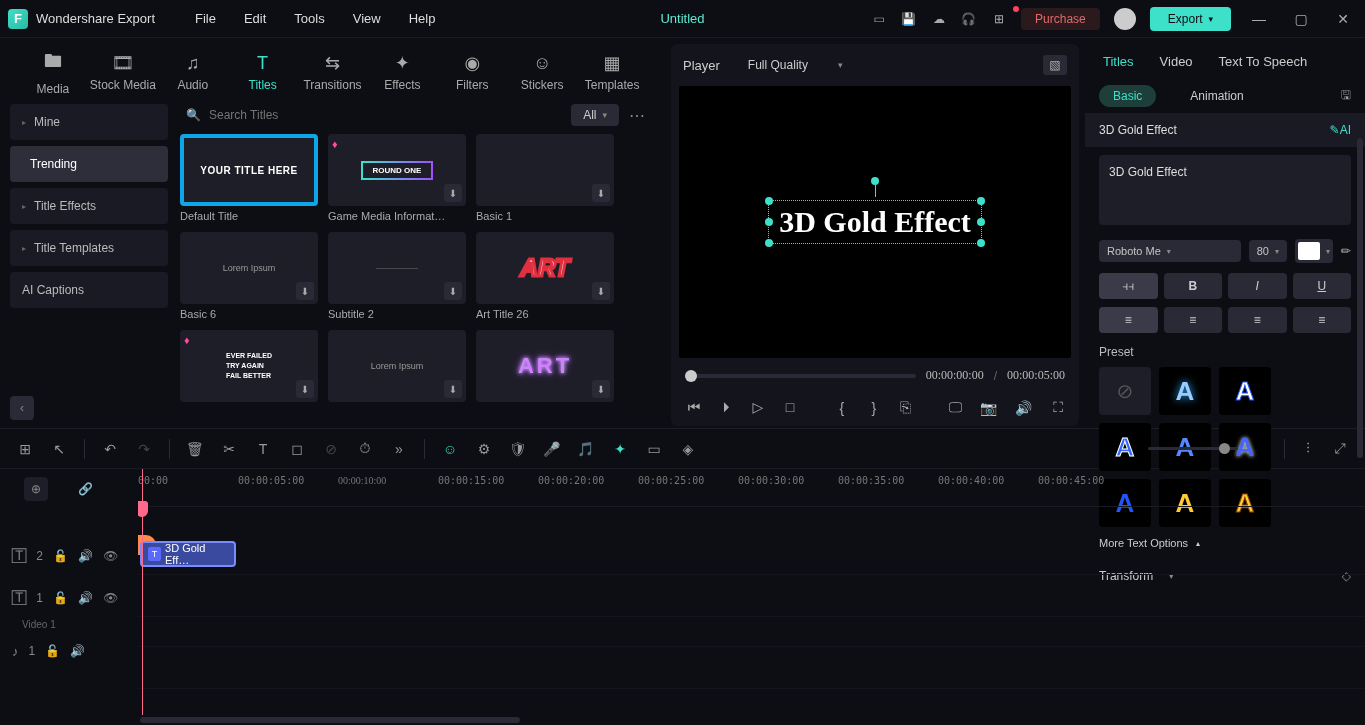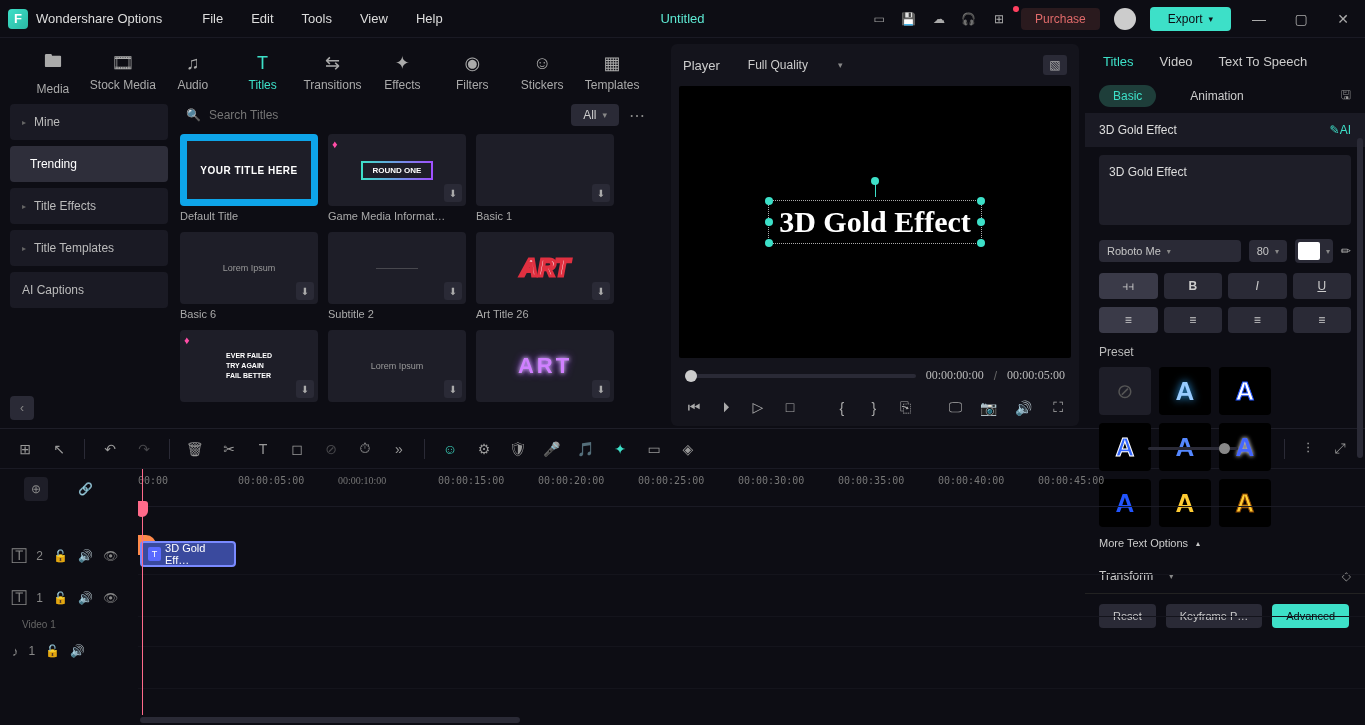--- a/index.html
+++ b/index.html
@@ -45,21 +45,21 @@
 .browser-top { display: flex; align-items: center; gap: 10px; padding: 0 10px 8px; }
 .search-box { flex: 1; display: flex; align-items: center; gap: 8px; color: #666; }
 .search-box input { background: transparent; border: none; color: #ccc; outline: none; font-size: 12px; flex: 1; }
 .all-dd { padding: 4px 12px; background: #2a2a36; border-radius: 4px; font-size: 12px; color: #ccc; cursor: pointer; display: flex; align-items: center; gap: 6px; }
 .all-dd::after { content: '▾'; font-size: 9px; color: #888; }
 .more-dots { color: #888; font-size: 16px; cursor: pointer; }
 
 .thumbs { display: grid; grid-template-columns: repeat(3, 138px); gap: 10px; padding: 0 4px; overflow-y: auto; }
 .thumb { display: flex; flex-direction: column; gap: 4px; }
 .thumb-box { height: 72px; background: #1e1e28; border-radius: 4px; display: flex; align-items: center; justify-content: center; position: relative; color: #fff; font-size: 10px; text-align: center; cursor: pointer; overflow: hidden; }
-.thumb-box.selected { border: 7px solid #0ea5e9; }
+.thumb-box.selected { border: 4px solid #0ea5e9; }
 .thumb-label { font-size: 11px; color: #aaa; white-space: nowrap; overflow: hidden; text-overflow: ellipsis; }
 .dl-icon { position: absolute; bottom: 4px; right: 4px; width: 18px; height: 18px; border-radius: 3px; background: #2a2a36; color: #aaa; font-size: 10px; display: flex; align-items: center; justify-content: center; }
 .gem-icon { position: absolute; top: 4px; left: 4px; color: #ff4da6; font-size: 11px; }
 
 
 .t-default { letter-spacing: 0.5px; font-weight: 600; }
 .t-roundone { padding: 3px 10px; border: 2px solid; border-image: linear-gradient(90deg,#3de0c8,#a050ff) 1; border-radius: 12px; font-size: 8px; font-weight: bold; }
 .t-art-red { font-size: 24px; font-weight: 900; font-style: italic; color: #fff; text-shadow: 0 0 1px #c02030; -webkit-text-stroke: 3px #e03040; }
 .t-art-purple { font-size: 22px; font-weight: 900; letter-spacing: 3px; color: #d080ff; text-shadow: 0 0 8px #a040ff, 0 0 4px #fff; }
 .t-lorem { color: #999; font-size: 9px; }
@@ -153,21 +153,21 @@
 .clip { position: absolute; top: 8px; height: 26px; background: #3a4a9e; border: 2px solid #7a8aff; border-radius: 4px; display: flex; align-items: center; gap: 4px; padding: 0 6px; color: #fff; font-size: 11px; overflow: hidden; cursor: pointer; }
 .clip-icon { width: 14px; height: 14px; background: #5a6aff; border-radius: 2px; display: flex; align-items: center; justify-content: center; font-size: 9px; }
 .tl-h-scroll { height: 10px; background: #0d0d14; display: flex; align-items: center; padding: 0 140px 0 140px; }
 .tl-h-thumb { width: 380px; height: 6px; background: #2a2a36; border-radius: 3px; }
 </style>
 </head>
 <body>
 
 <div class="titlebar">
   <div class="logo">F</div>
-  <div class="app-name">Wondershare Options</div>
+  <div class="app-name">Wondershare Export</div>
   <div class="menubar">
     <div class="menu-item">File</div>
     <div class="menu-item">Edit</div>
     <div class="menu-item">Tools</div>
     <div class="menu-item">View</div>
     <div class="menu-item">Help</div>
   </div>
   <div class="doc-title">Untitled</div>
   <div class="titlebar-right">
     <div class="tb-icon">▭</div>
@@ -448,25 +448,20 @@
         </div>
     </div>
     <div class="more-text">
         <span>More Text Options</span>
         <span style="font-size:8px">▴</span>
       </div>
     <div class="transform-row">
         <span>Transform</span>
         <span style="font-size:8px;color:#888">▾</span>
       </div>
-    <div class="right-footer">
-      <div class="foot-btn">Reset</div>
-      <div class="foot-btn">Keyframe P…</div>
-      <div class="foot-btn primary">Advanced</div>
-    </div>
     <div class="right-scrollbar"></div>
   </div>
 </div>
 
 <div class="timeline">
   <div class="tl-toolbar">
     <div class="tl-icon">⊞</div>
     <div class="tl-icon">↖</div>
     <div class="tl-sep"></div>
     <div class="tl-icon">↶</div>

